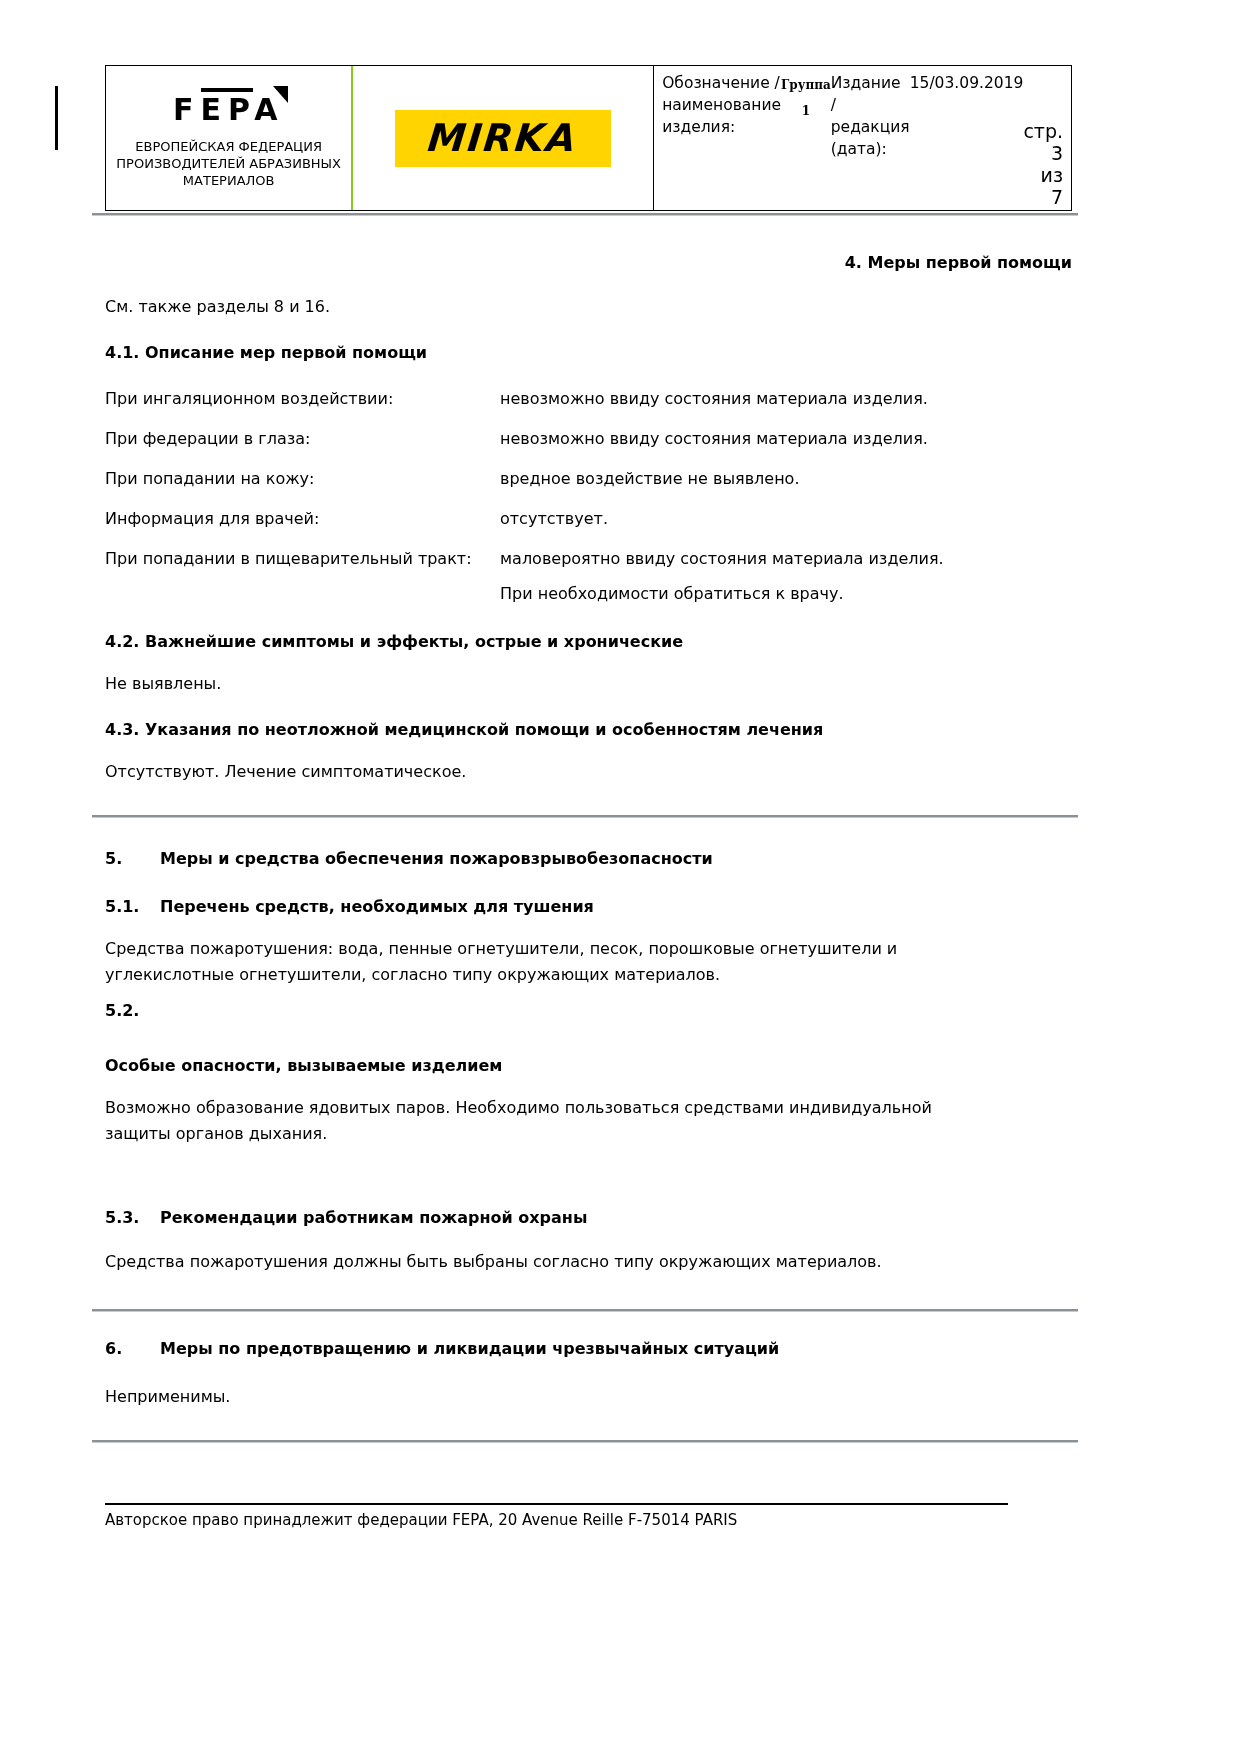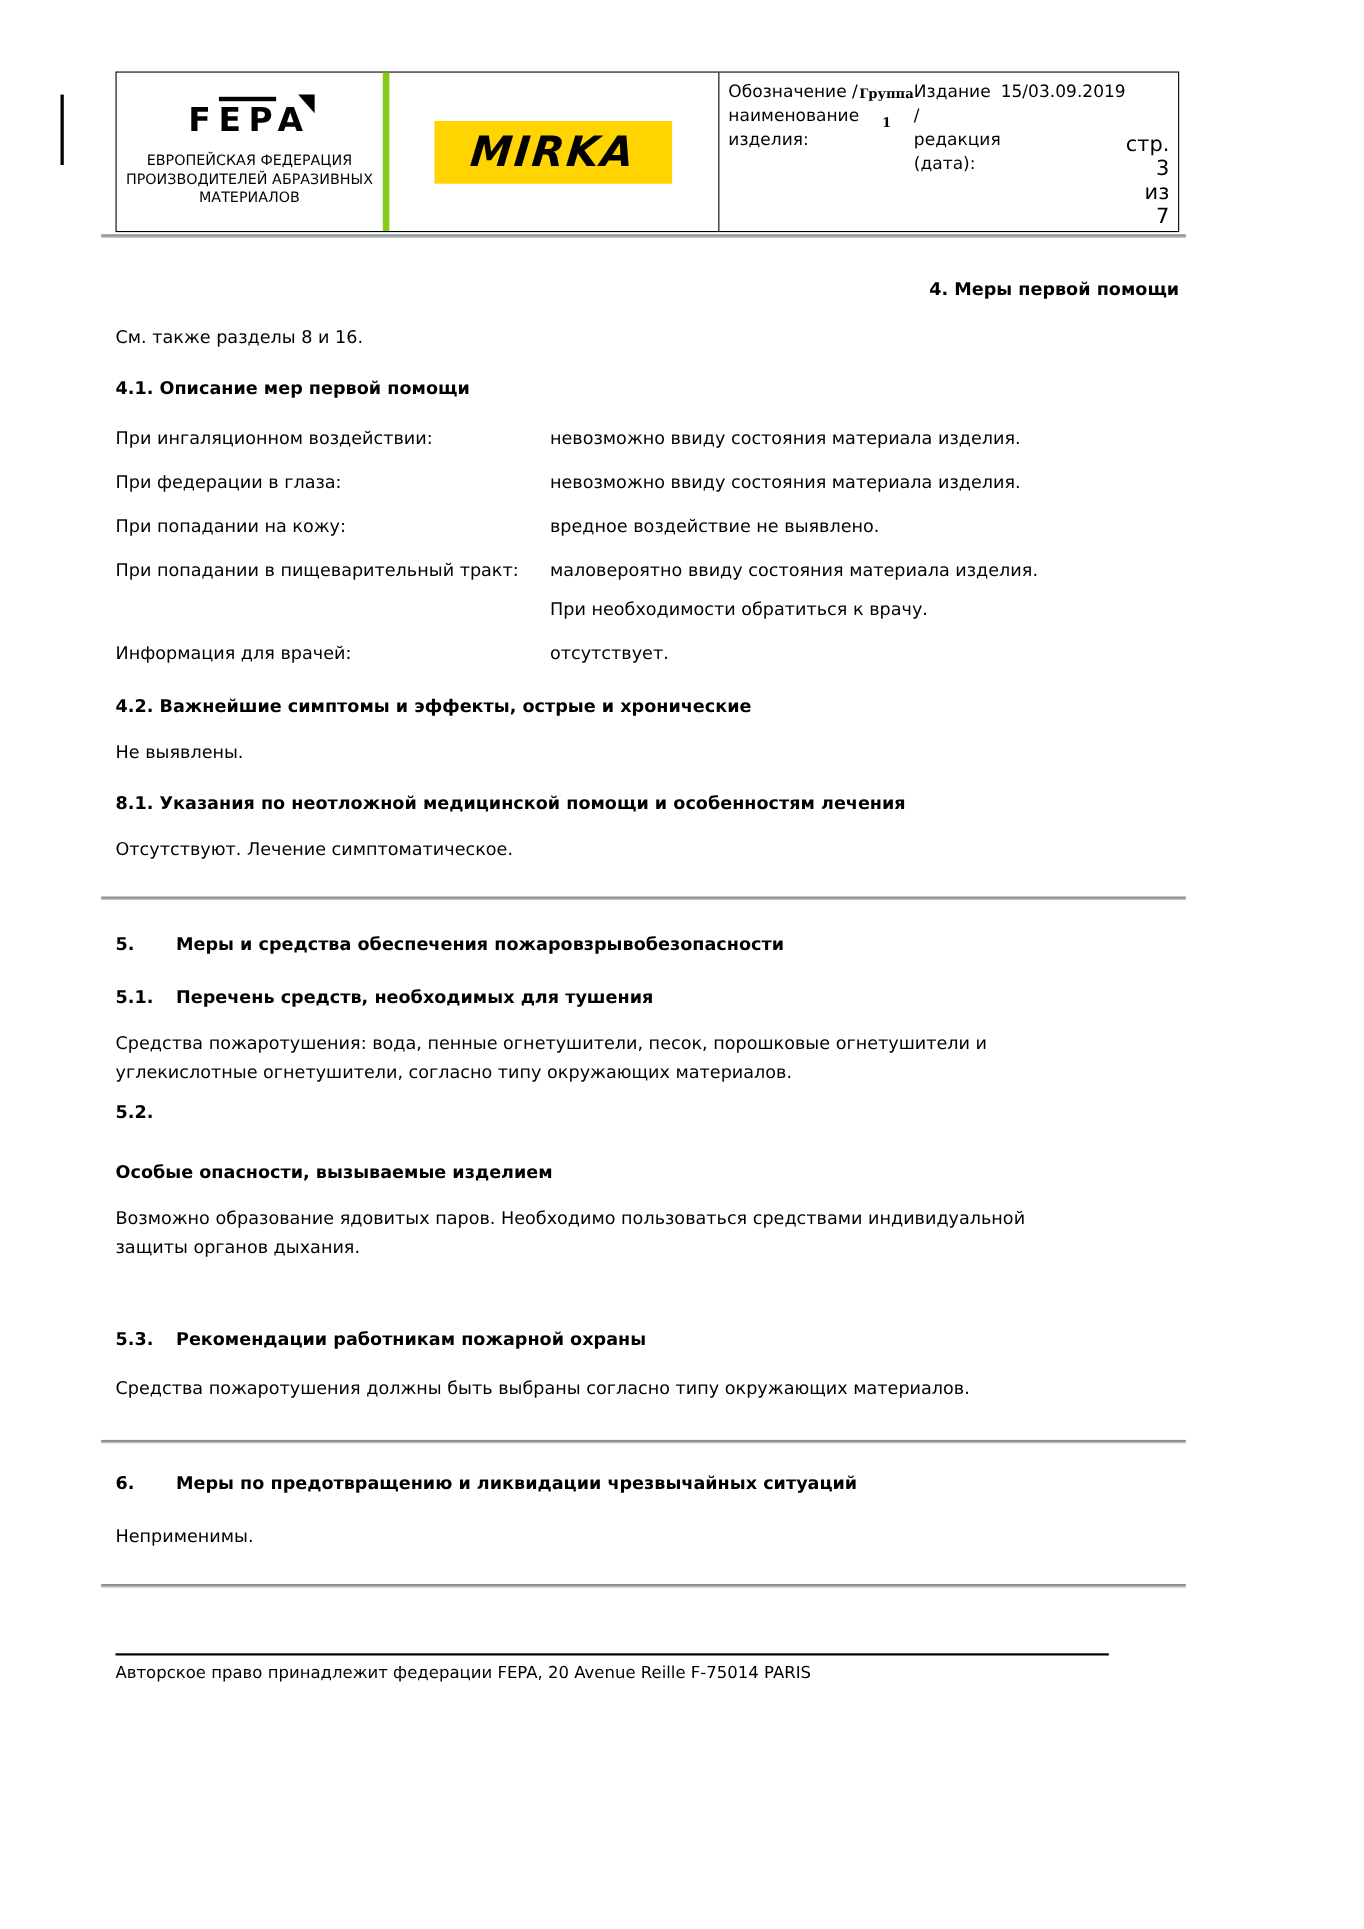--- a/index.html
+++ b/index.html
@@ -9,21 +9,21 @@
     background:#ffffff; color:#000;
     font-family:"DejaVu Sans","Liberation Sans",sans-serif;
     font-size:16px; line-height:22px;
   }
   .change-bar { position:absolute; left:55px; top:86px; width:3px; height:64px; background:#000; }
   .content { position:absolute; left:105px; top:65px; width:967px; }
 
   
   .hdr { display:flex; border:1px solid #000; height:146px; }
   .hcol-fepa {
-    width:270px; border-right:6px solid #84cc16;
+    width:270px; border-right:2px solid #84cc16;
     display:flex; flex-direction:column; align-items:center; justify-content:center;
     gap:12px; padding:8px 6px;
   }
   .fepa-logo { position:relative; font-weight:bold; font-size:30px; letter-spacing:7px; line-height:32px; padding-top:6px; }
   .fepa-logo::before { content:""; position:absolute; left:28px; top:0; width:52px; height:4px; background:#000; }
   .fepa-flag { position:absolute; right:-4px; top:-2px; width:0; height:0; border-left:15px solid transparent; border-top:17px solid #000; }
   .fepa-org { text-align:center; font-size:13px; line-height:17px; }
   .hcol-mirka { width:330px; border-right:1px solid #000; display:flex; align-items:center; justify-content:center; }
   .mirka-logo {
     width:216px; height:57px; background:#FFD400;
@@ -121,35 +121,35 @@
       </div>
       <div class="fa-row">
         <div class="fa-label">При федерации в глаза:</div>
         <div class="fa-value">невозможно ввиду состояния материала изделия.</div>
       </div>
       <div class="fa-row">
         <div class="fa-label">При попадании на кожу:</div>
         <div class="fa-value">вредное воздействие не выявлено.</div>
       </div>
       <div class="fa-row">
+        <div class="fa-label">Информация для врачей:</div>
+        <div class="fa-value">отсутствует.</div>
+      </div>
+      <div class="fa-row">
         <div class="fa-label">При попадании в пищеварительный тракт:</div>
         <div class="fa-value">
           <div>маловероятно ввиду состояния материала изделия.</div>
           <div class="fa-value2">При необходимости обратиться к врачу.</div>
         </div>
       </div>
-      <div class="fa-row">
-        <div class="fa-label">Информация для врачей:</div>
-        <div class="fa-value">отсутствует.</div>
-      </div>
     </div>
 
     <div class="b s42-title">4.2. Важнейшие симптомы и эффекты, острые и хронические</div>
     <div class="plain">Не выявлены.</div>
-    <div class="b s43-title">8.1. Указания по неотложной медицинской помощи и особенностям лечения</div>
+    <div class="b s43-title">4.3. Указания по неотложной медицинской помощи и особенностям лечения</div>
     <div class="plain">Отсутствуют. Лечение симптоматическое.</div>
 
     <div class="hr-gray hr2"></div>
 
     <div class="b numbered sec5-title">
       <span class="num">5.</span>
       <span>Меры и средства обеспечения пожаровзрывобезопасности</span>
     </div>
 
     <div class="b numbered s51-title">

